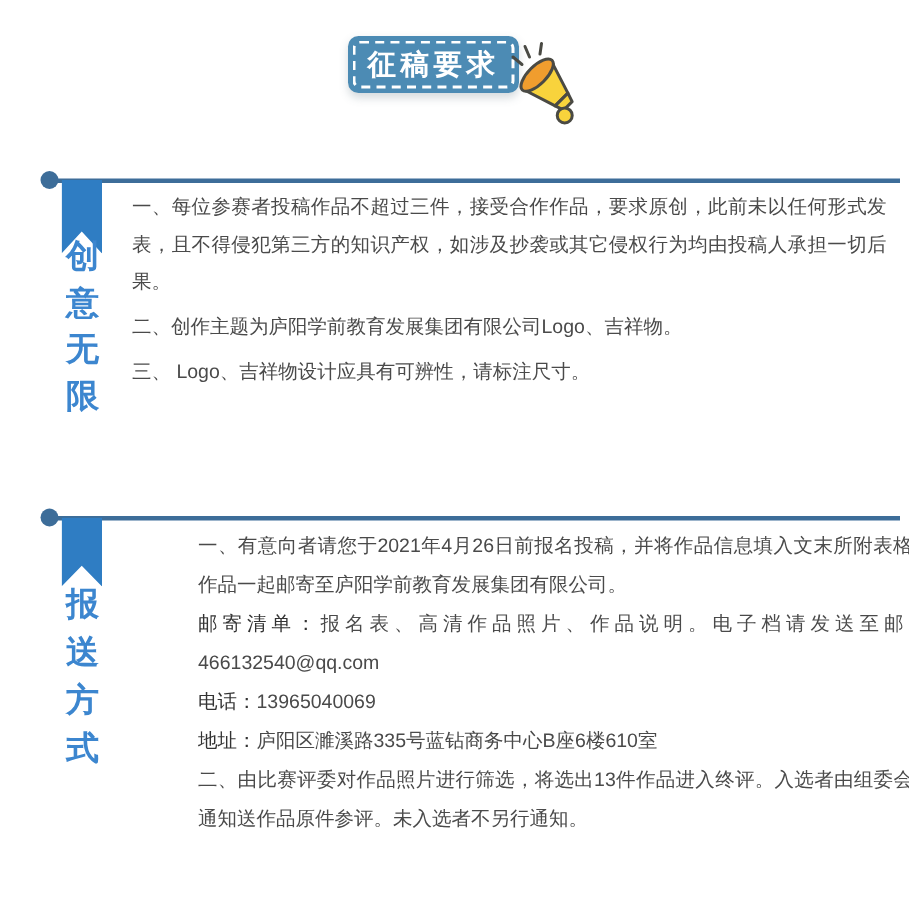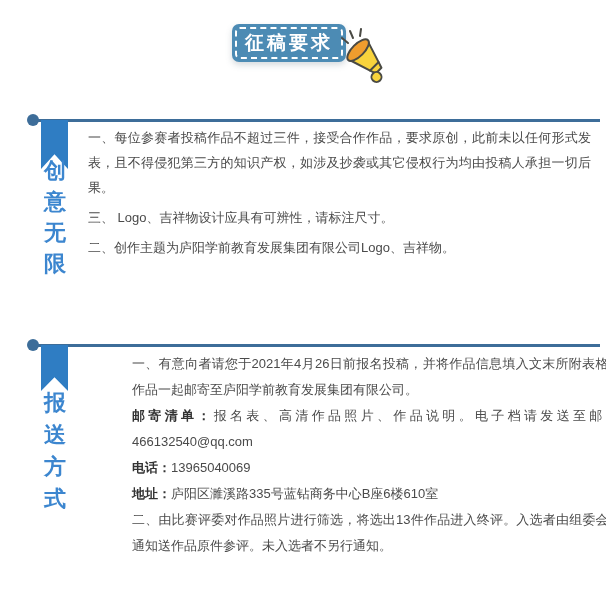--- a/index.html
+++ b/index.html
@@ -43,21 +43,21 @@
   .vchars span{display:block;}
   
   .content{
     position:absolute;left:88px;width:503px;
     color:#4a4a4a;font-size:13px;text-align:justify;
   }
   #content1{top:125px;line-height:25px;}
   #content2{top:351px;line-height:26px;margin-left:44px;}
   #content1 p{margin:0 0 5px 0;}
   #content2 p{margin:0;}
-  .lbl{font-weight:bold;color:#333333;}
+  .lbl{font-weight:normal;color:#333333;}
 </style>
 </head>
 <body>
 
 <div class="page">
 
   <div class="badge">
     <div class="badge-border">
       <span class="badge-label">征稿要求</span>
     </div>
@@ -81,22 +81,22 @@
   <div class="section-rule" id="rule1"></div>
   <div class="ribbon" id="ribbon1"></div>
   <div class="vchars" id="vchars1">
     <span>创</span>
     <span>意</span>
     <span>无</span>
     <span>限</span>
   </div>
   <div class="content" id="content1">
     <p><span>一、每位参赛者投稿作品不超过三件，接受合作作品，要求原创，此前未以任何形式发表，且不得侵犯第三方的知识产权，如涉及抄袭或其它侵权行为均由投稿人承担一切后果。</span></p>
+    <p><span>二、创作主题为庐阳学前教育发展集团有限公司Logo、吉祥物。</span></p>
     <p><span>三、 Logo、吉祥物设计应具有可辨性，请标注尺寸。</span></p>
-    <p><span>二、创作主题为庐阳学前教育发展集团有限公司Logo、吉祥物。</span></p>
   </div>
 
   <div class="rule-dot" id="dot2"></div>
   <div class="section-rule" id="rule2"></div>
   <div class="ribbon" id="ribbon2"></div>
   <div class="vchars" id="vchars2">
     <span>报</span>
     <span>送</span>
     <span>方</span>
     <span>式</span>

